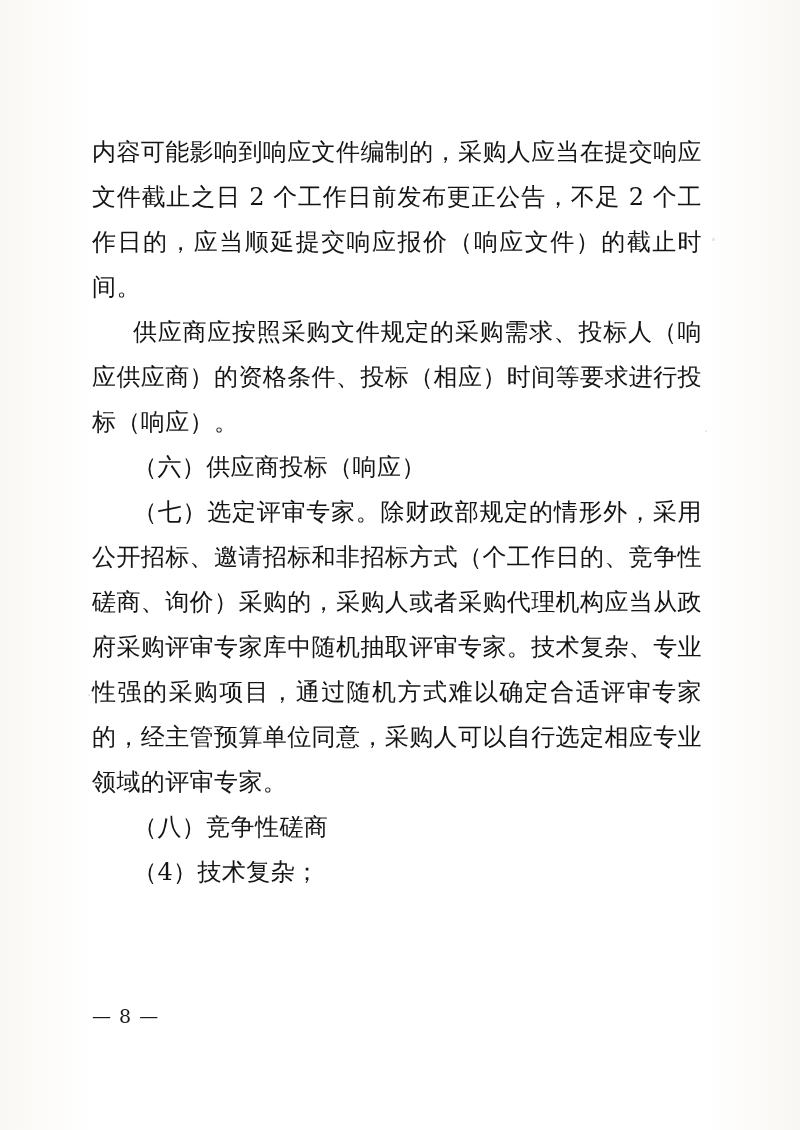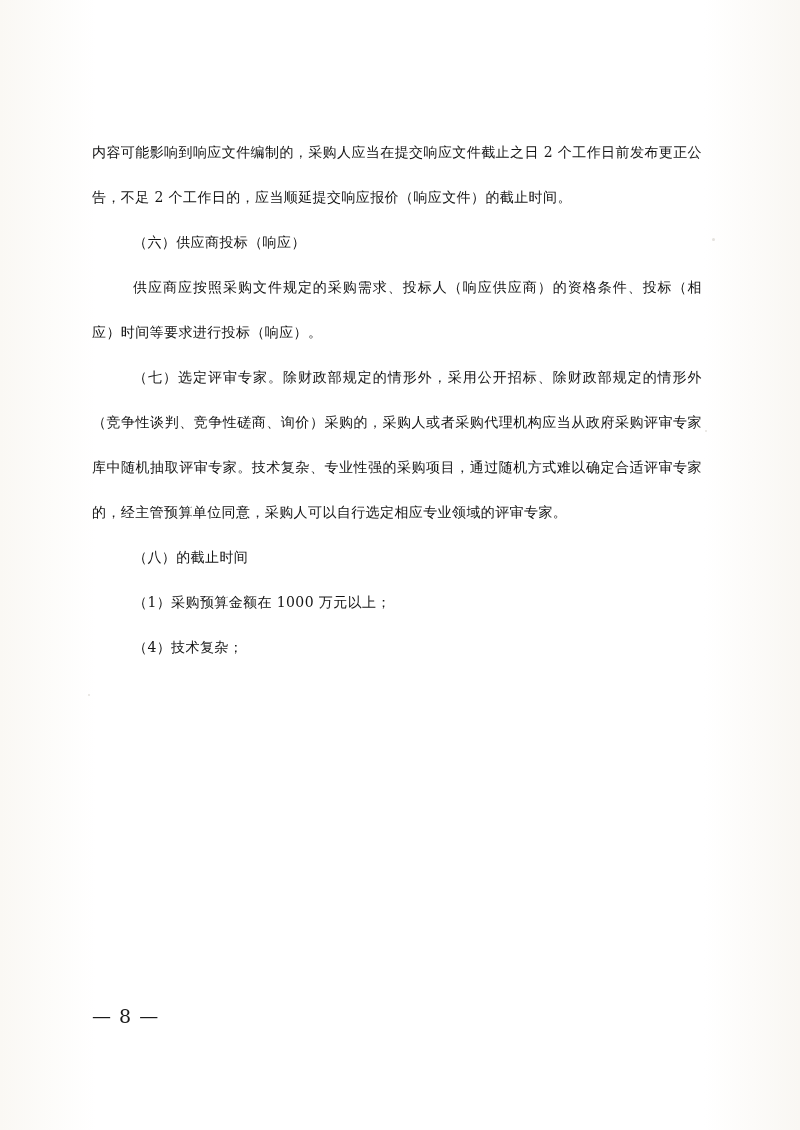--- a/index.html
+++ b/index.html
@@ -28,21 +28,21 @@
       linear-gradient(90deg, rgba(250,248,244,1) 0%, rgba(255,255,255,1) 12%, rgba(255,255,255,1) 88%, rgba(249,247,243,1) 100%);
     pointer-events: none;
   }
   .content {
     position: absolute;
     left: 92px;
     top: 130px;
     width: 610px;
   }
   .para {
-    font-size: 14px;
+    font-size: 24px;
     line-height: 45px;
     color: #141414;
     letter-spacing: 0.4px;
     text-align: justify;
     text-justify: inter-ideograph;
     margin: 0 0 0 0;
     font-family: "DejaVu Serif", "Liberation Serif", serif;
   }
   .indent {
     text-indent: 41px;
@@ -69,22 +69,21 @@
 
 <div class="page">
   <div class="paper-tint"></div>
 
   <div class="speck" style="left:712px; top:238px; width:3px; height:3px;"></div>
   <div class="speck" style="left:705px; top:430px; width:2px; height:2px;"></div>
   <div class="speck" style="left:88px; top:694px; width:2px; height:2px;"></div>
 
   <div class="content">
     <p class="para">内容可能影响到响应文件编制的，采购人应当在提交响应文件截止之日 2 个工作日前发布更正公告，不足 2 个工作日的，应当顺延提交响应报价（响应文件）的截止时间。</p>
+    <p class="para indent">供应商应按照采购文件规定的采购需求、投标人（响应供应商）的资格条件、投标（相应）时间等要求进行投标（响应）。</p>
     <p class="para indent">（六）供应商投标（响应）</p>
-    <p class="para indent">供应商应按照采购文件规定的采购需求、投标人（响应供应商）的资格条件、投标（相应）时间等要求进行投标（响应）。</p>
-    <p class="para indent">（七）选定评审专家。除财政部规定的情形外，采用公开招标、除财政部规定的情形外（竞争性谈判、竞争性磋商、询价）采购的，采购人或者采购代理机构应当从政府采购评审专家库中随机抽取评审专家。技术复杂、专业性强的采购项目，通过随机方式难以确定合适评审专家的，经主管预算单位同意，采购人可以自行选定相应专业领域的评审专家。</p>
-    <p class="para indent">（八）的截止时间</p>
-    <p class="para indent">（1）采购预算金额在 1000 万元以上；</p>
+    <p class="para indent">（七）选定评审专家。除财政部规定的情形外，采用公开招标、邀请招标和非招标方式（个工作日的、竞争性磋商、询价）采购的，采购人或者采购代理机构应当从政府采购评审专家库中随机抽取评审专家。技术复杂、专业性强的采购项目，通过随机方式难以确定合适评审专家的，经主管预算单位同意，采购人可以自行选定相应专业领域的评审专家。</p>
+    <p class="para indent">（八）竞争性磋商</p>
     <p class="para indent">（4）技术复杂；</p>
   </div>
 
   <div class="page-number">— 8 —</div>
 </div>
 
 </body></html>

